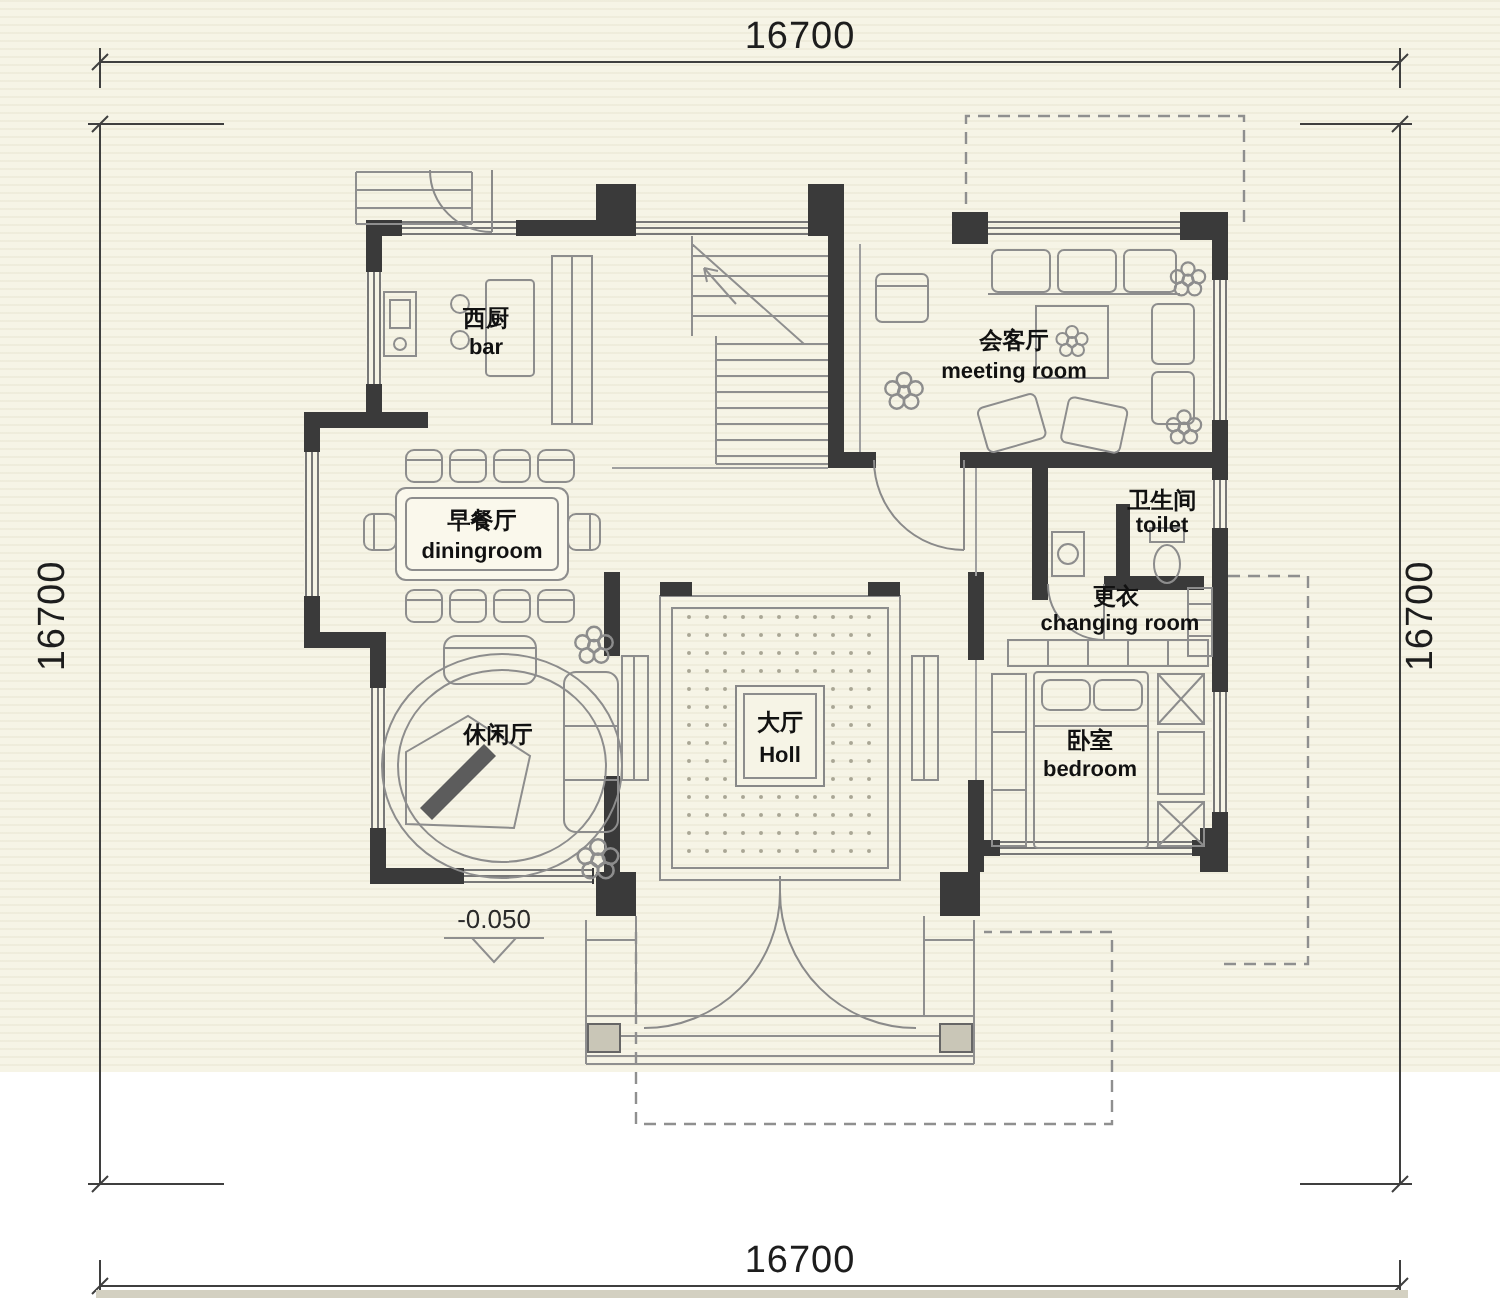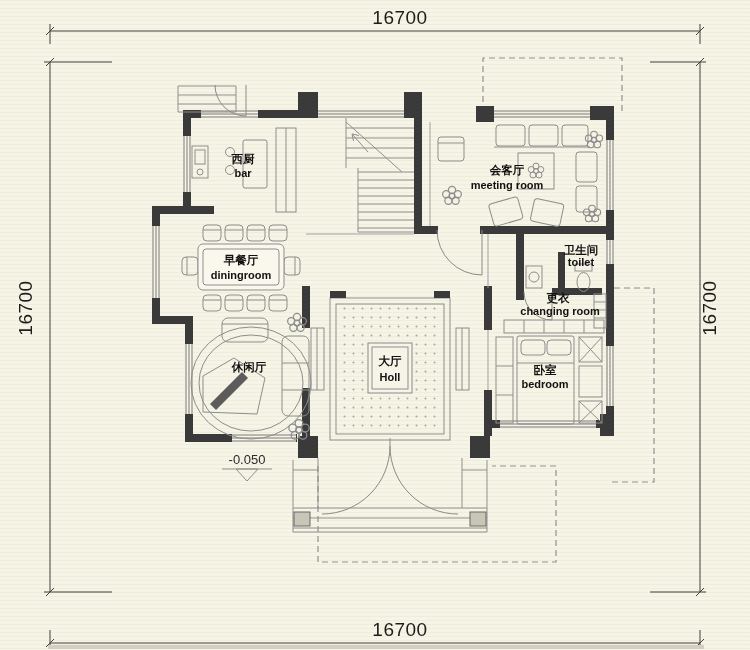--- a/index.html
+++ b/index.html
@@ -1,21 +1,21 @@
 <!DOCTYPE html>
 <html><head>
 <meta charset="utf-8">
 <style>
   html,body{margin:0;padding:0}
   body{
     width:750px;height:650px;overflow:hidden;
     font-family:"Liberation Sans",sans-serif;
   }
   .canvas{
-    position:relative;width:750px;height:650px;
+    position:relative;width:750px;height:536px;
     background:
       repeating-linear-gradient(180deg, rgba(176,168,128,0.10) 0px, rgba(176,168,128,0.10) 1px, rgba(0,0,0,0) 1px, rgba(0,0,0,0) 4px),
       #f6f4e6;
   }
   svg{position:absolute;left:0;top:0}
   .dim{stroke:#3f3f3f;stroke-width:1;fill:none}
   .dim-text{font-size:19px;fill:#1d1d1d;letter-spacing:0.5px}
   .w{fill:#3a3a3a;stroke:none}
   .win{stroke:#787878;stroke-width:1;fill:none}
   .bgfill{fill:#f6f4e6;stroke:none}

